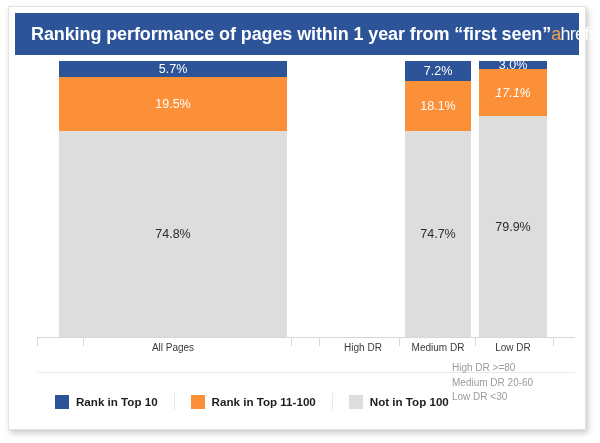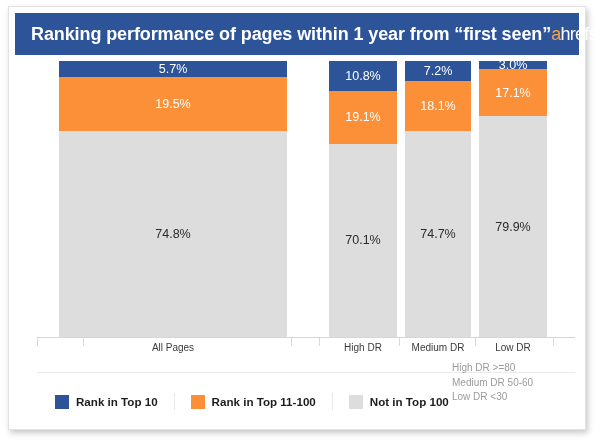--- a/index.html
+++ b/index.html
@@ -181,47 +181,36 @@
         <div class="seg seg-top10" style="height: 15.732px;">
           <span>5.7%</span>
         </div>
         <div class="seg seg-top11" style="height: 53.82px;">
           <span>19.5%</span>
         </div>
         <div class="seg seg-nottop" style="height: 206.448px;">
           <span>74.8%</span>
         </div>
       </div>
-      <div class="bar-group" style="left: 320px; width: 68px; height: 276px;">
-        <div class="seg seg-top10" style="height: 29.808px;">
-          <span>10.8%</span>
-        </div>
-        <div class="seg seg-top11" style="height: 52.716px;">
-          <span>19.1%</span>
-        </div>
-        <div class="seg seg-nottop" style="height: 193.476px;">
-          <span>70.1%</span>
-        </div>
-      </div>
       <div class="bar-group" style="left: 396px; width: 66px; height: 276px;">
         <div class="seg seg-top10" style="height: 19.872px;">
           <span>7.2%</span>
         </div>
         <div class="seg seg-top11" style="height: 49.956px;">
           <span>18.1%</span>
         </div>
         <div class="seg seg-nottop" style="height: 206.172px;">
           <span>74.7%</span>
         </div>
       </div>
       <div class="bar-group" style="left: 470px; width: 68px; height: 276px;">
         <div class="seg seg-top10" style="height: 8.28px;">
           <span>3.0%</span>
         </div>
-        <div class="seg seg-top11" style="height: 47.196px;">
+        <div class="seg seg-top11" style="height: 47.196px; font-style: italic;">
           <span>17.1%</span>
         </div>
         <div class="seg seg-nottop" style="height: 221px;">
           <span>79.9%</span>
         </div>
       </div>
     </div>
 
   <div id="axis-line"></div>
 
@@ -239,21 +228,21 @@
     </div>
     <span class="legend-divider"></span>
     <div class="legend-item">
       <span class="legend-swatch sw-nottop"></span>
       <span class="legend-label">Not in Top 100</span>
     </div>
   </div>
 
   <div id="dr-notes">
     <div>High DR &gt;=80</div>
-    <div>Medium DR 50-60</div>
+    <div>Medium DR 20-60</div>
     <div>Low DR &lt;30</div>
   </div>
 
 <div class="axis-tick" style="left: 28px;"></div>
     <div class="axis-tick" style="left: 74px;"></div>
     <div class="axis-tick" style="left: 282px;"></div>
     <div class="axis-tick" style="left: 310px;"></div>
     <div class="axis-tick" style="left: 390px;"></div>
     <div class="axis-tick" style="left: 466px;"></div>
     <div class="axis-tick" style="left: 544px;"></div>

